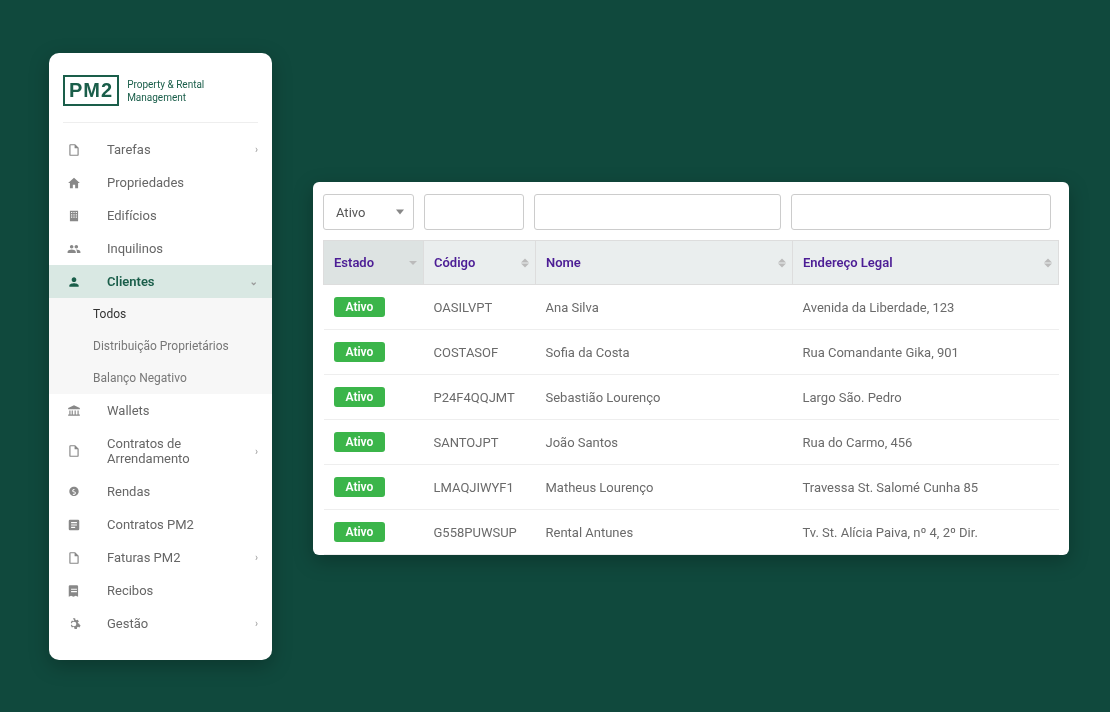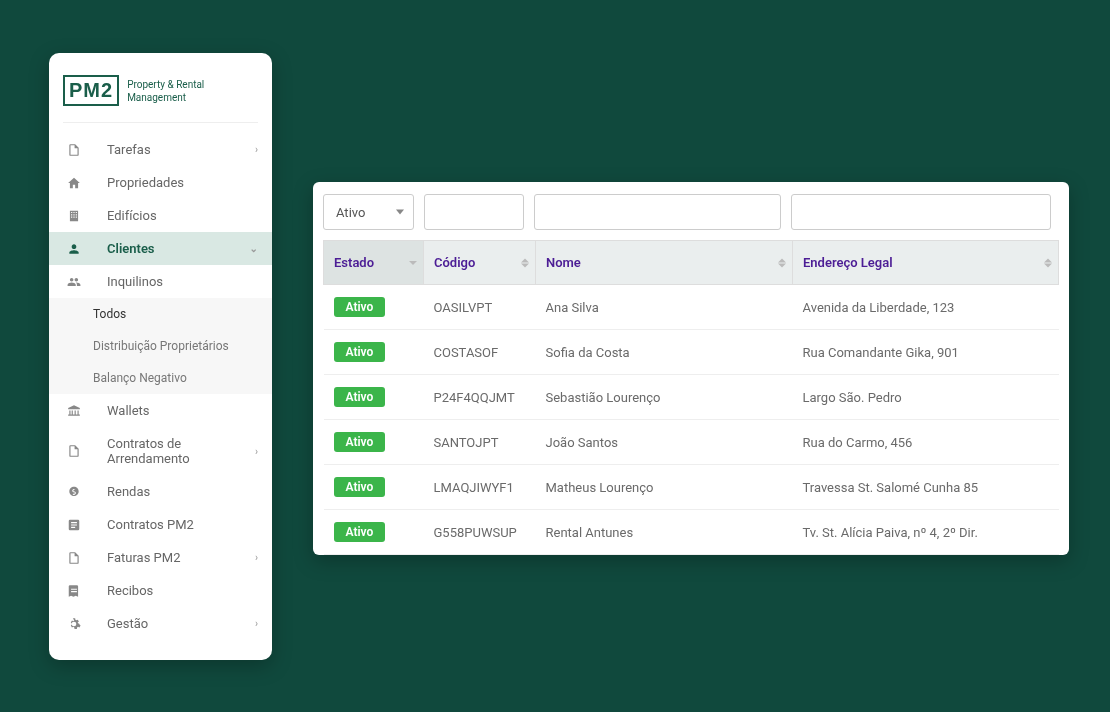--- a/index.html
+++ b/index.html
@@ -247,36 +247,36 @@
       <span>Propriedades</span>
     </li>
     <li class="nav-item">
       <span class="icon">
           <svg viewBox="0 0 24 24" fill="currentColor">
             <path d="M5 3h14v18H5V3zm2 2v2h2V5H7zm4 0v2h2V5h-2zm4 0v2h2V5h-2zM7 9v2h2V9H7zm4 0v2h2V9h-2zm4 0v2h2V9h-2zM7 13v2h2v-2H7zm4 0v2h2v-2h-2zm4 0v2h2v-2h-2z"></path>
           </svg>
         </span>
       <span>Edifícios</span>
     </li>
+    <li class="nav-item">
+      <span class="icon">
+          <svg viewBox="0 0 24 24" fill="currentColor">
+            <path d="M16 11c1.66 0 3-1.34 3-3s-1.34-3-3-3-3 1.34-3 3 1.34 3 3 3zm-8 0c1.66 0 3-1.34 3-3S9.66 5 8 5 5 6.34 5 8s1.34 3 3 3zm0 2c-2.33 0-7 1.17-7 3.5V19h14v-2.5c0-2.33-4.67-3.5-7-3.5zm8 0c-.29 0-.62.02-.97.05 1.16.84 1.97 1.97 1.97 3.45V19h6v-2.5c0-2.33-4.67-3.5-7-3.5z"></path>
+          </svg>
+        </span>
+      <span>Inquilinos</span>
+    </li>
     <li class="nav-item active">
       <span class="icon">
           <svg viewBox="0 0 24 24" fill="currentColor">
             <path d="M12 12c2.21 0 4-1.79 4-4s-1.79-4-4-4-4 1.79-4 4 1.79 4 4 4zm0 2c-2.67 0-8 1.34-8 4v2h16v-2c0-2.66-5.33-4-8-4z"></path>
           </svg>
         </span>
       <span>Clientes</span>
       <span class="chev">⌄</span>
-    </li>
-    <li class="nav-item">
-      <span class="icon">
-          <svg viewBox="0 0 24 24" fill="currentColor">
-            <path d="M16 11c1.66 0 3-1.34 3-3s-1.34-3-3-3-3 1.34-3 3 1.34 3 3 3zm-8 0c1.66 0 3-1.34 3-3S9.66 5 8 5 5 6.34 5 8s1.34 3 3 3zm0 2c-2.33 0-7 1.17-7 3.5V19h14v-2.5c0-2.33-4.67-3.5-7-3.5zm8 0c-.29 0-.62.02-.97.05 1.16.84 1.97 1.97 1.97 3.45V19h6v-2.5c0-2.33-4.67-3.5-7-3.5z"></path>
-          </svg>
-        </span>
-      <span>Inquilinos</span>
     </li>
     <ul class="sub-nav">
       <li class="sub-item selected">Todos</li>
       <li class="sub-item">Distribuição Proprietários</li>
       <li class="sub-item">Balanço Negativo</li>
     </ul>
     <li class="nav-item">
       <span class="icon">
           <svg viewBox="0 0 24 24" fill="currentColor">
             <path d="M12 2L2 7v2h20V7L12 2zM4 11v7H2v2h20v-2h-2v-7h-2v7h-3v-7h-2v7h-3v-7H8v7H6v-7H4z"></path>

